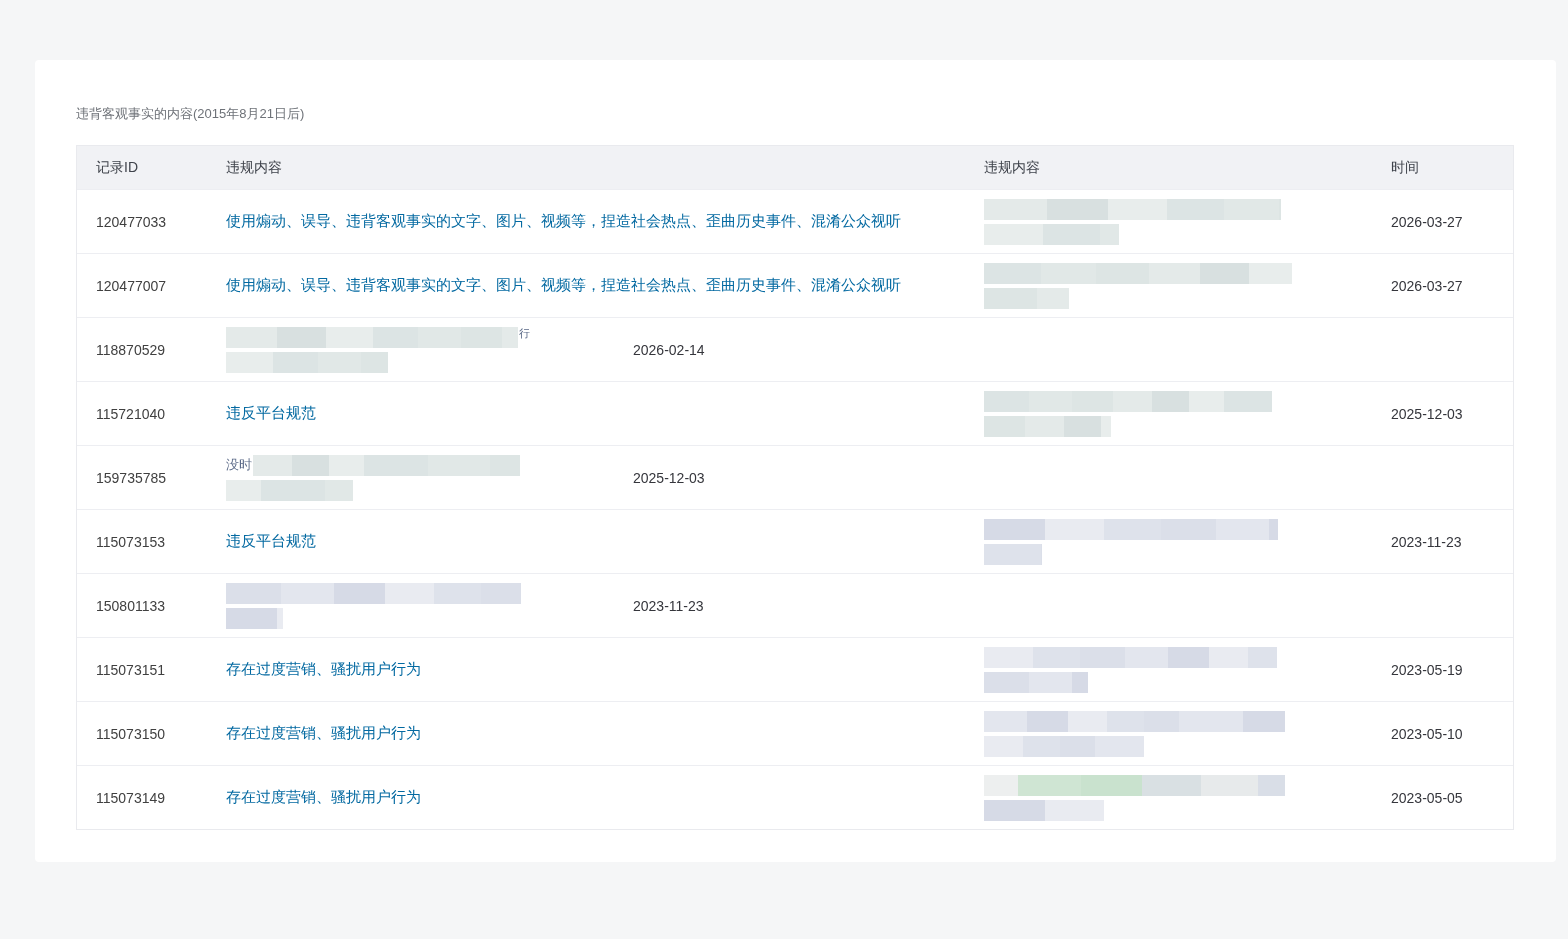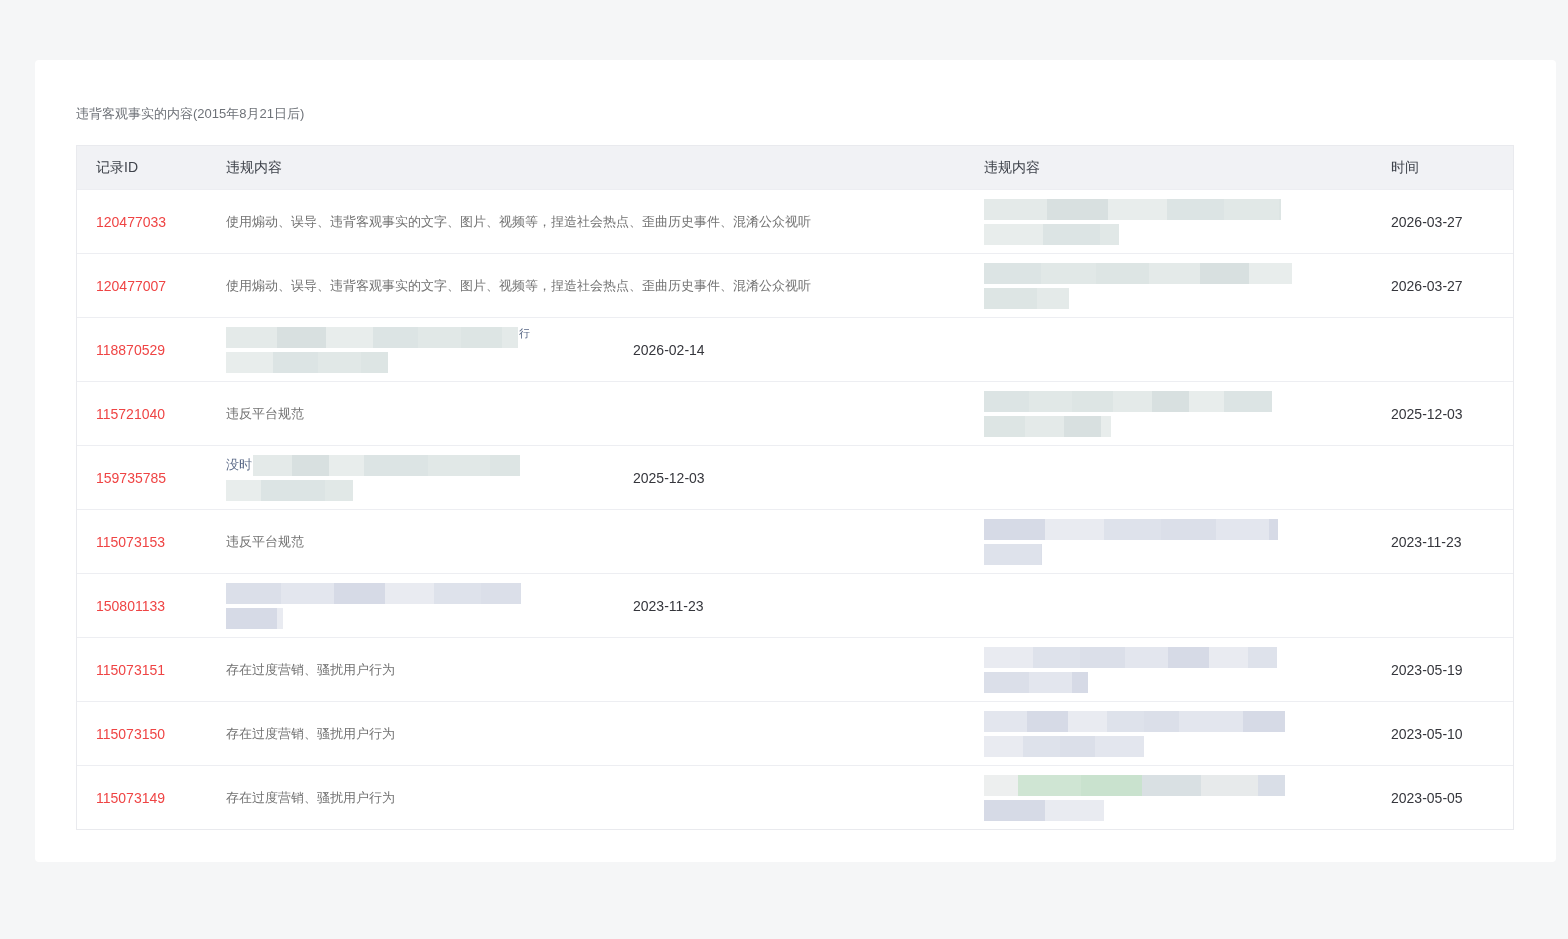--- a/index.html
+++ b/index.html
@@ -53,22 +53,22 @@
     display: flex;
     align-items: center;
     height: 64px;
     background: #ffffff;
     border-top: 1px solid #edeef2;
   }
   .col-id   { width: 149px; padding-left: 19px; }
   .col-type { width: 758px; padding-right: 30px; }
   .col-content { width: 407px; }
   .col-time { flex: 1; }
-  .cell-id   { font-size: 14px; color: #ef4444; }
-  .cell-type { font-size: 13px; color: #737373; line-height: 1.5; }
+  .cell-id   { font-size: 14px; color: #404040; }
+  .cell-type { font-size: 15px; color: #0369a1; line-height: 1.5; }
   .cell-time { font-size: 14px; color: #35363c; }
   .blur-line {
     display: flex;
     align-items: center;
     height: 21px;
   }
   .blur-line + .blur-line { margin-top: 4px; }
   .blur-line .seg { height: 21px; display: inline-block; }
   .peek-text {
     font-size: 13px;

